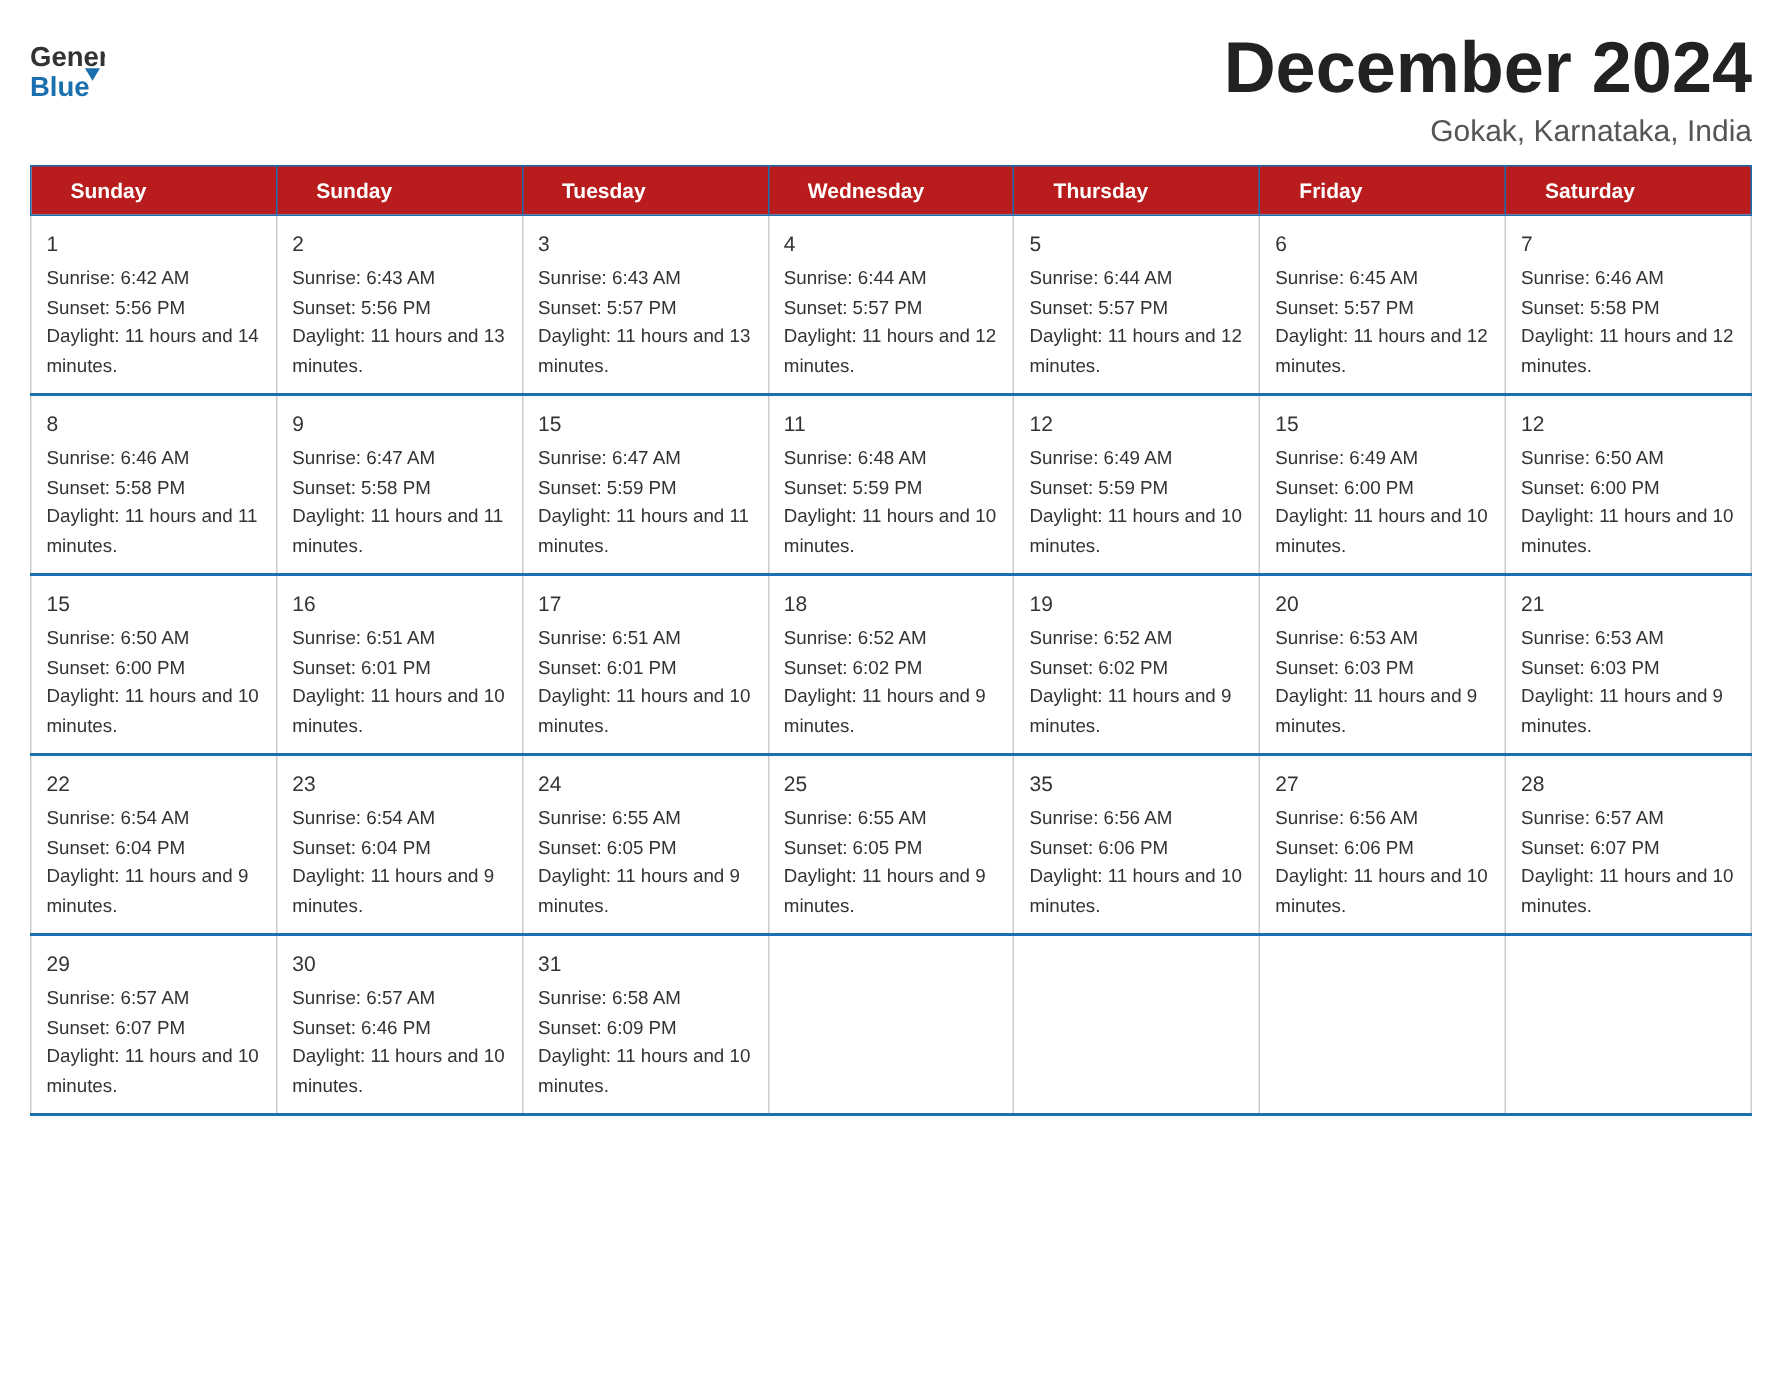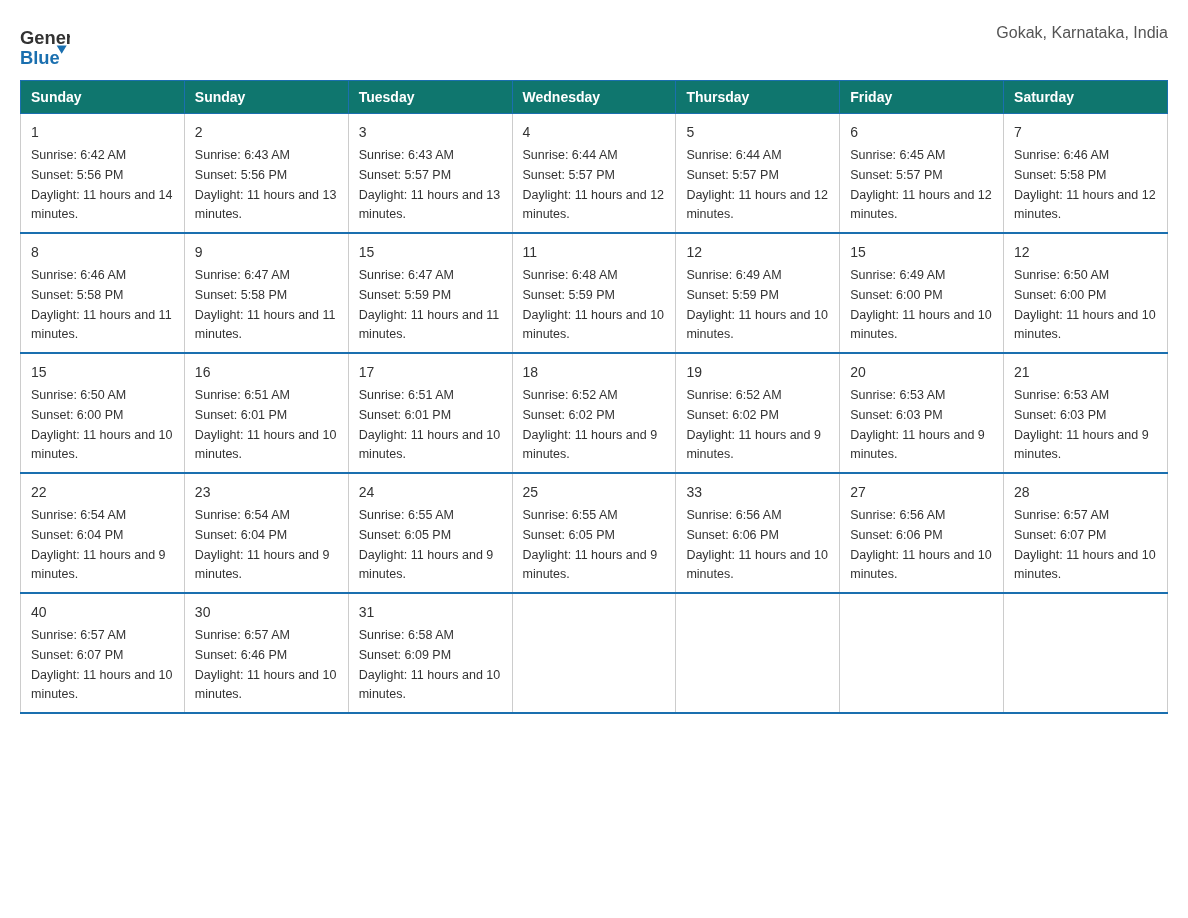--- a/index.html
+++ b/index.html
@@ -19,34 +19,34 @@
     .title-section {
       text-align: right;
     }
     .main-title {
       font-size: 48px;
       font-weight: bold;
       color: #222;
       line-height: 1.1;
     }
     .subtitle {
-      font-size: 16px;
+      font-size: 20px;
       color: #555;
       margin-top: 4px;
     }
     table {
       width: 100%;
       border-collapse: collapse;
       margin-top: 10px;
       font-size: 13px;
     }
     thead tr th {
-      background-color: #0f766e;
+      background-color: #b91c1c;
       color: #fff;
-      padding: 8px 10px;
+      padding: 8px 26px;
       text-align: left;
       font-weight: bold;
       font-size: 14px;
       border: 1px solid #1a6faf;
     }
     tbody tr td {
       vertical-align: top;
       padding: 8px 10px;
       border: 1px solid #ccc;
       color: #333;
@@ -82,20 +82,21 @@
 
 <div class="header">
   <div class="logo-wrapper">
     <svg class="logo-icon" viewBox="0 0 60 55" xmlns="http://www.w3.org/2000/svg">
       <text x="0" y="26" font-size="22" font-weight="bold" fill="#333" font-family="Arial">General</text>
       <polygon points="44,28 56,28 50,38" fill="#1a6faf"></polygon>
       <text x="0" y="50" font-size="22" font-weight="bold" fill="#1a6faf" font-family="Arial">Blue</text>
     </svg>
   </div>
   <div class="title-section">
+    <div class="main-title">December 2024</div>
     <div class="subtitle">Gokak, Karnataka, India</div>
   </div>
 </div>
 
 <table>
   <thead>
     <tr>
       <th>Sunday</th>
       <th>Sunday</th>
       <th>Tuesday</th>
@@ -131,26 +132,26 @@
         <td><span class="day-num">18</span><span class="day-detail">Sunrise: 6:52 AM</span><br><span class="day-detail">Sunset: 6:02 PM</span><br><span class="day-detail">Daylight: 11 hours and 9 minutes.</span></td>
         <td><span class="day-num">19</span><span class="day-detail">Sunrise: 6:52 AM</span><br><span class="day-detail">Sunset: 6:02 PM</span><br><span class="day-detail">Daylight: 11 hours and 9 minutes.</span></td>
         <td><span class="day-num">20</span><span class="day-detail">Sunrise: 6:53 AM</span><br><span class="day-detail">Sunset: 6:03 PM</span><br><span class="day-detail">Daylight: 11 hours and 9 minutes.</span></td>
         <td><span class="day-num">21</span><span class="day-detail">Sunrise: 6:53 AM</span><br><span class="day-detail">Sunset: 6:03 PM</span><br><span class="day-detail">Daylight: 11 hours and 9 minutes.</span></td>
       </tr>
       <tr>
         <td><span class="day-num">22</span><span class="day-detail">Sunrise: 6:54 AM</span><br><span class="day-detail">Sunset: 6:04 PM</span><br><span class="day-detail">Daylight: 11 hours and 9 minutes.</span></td>
         <td><span class="day-num">23</span><span class="day-detail">Sunrise: 6:54 AM</span><br><span class="day-detail">Sunset: 6:04 PM</span><br><span class="day-detail">Daylight: 11 hours and 9 minutes.</span></td>
         <td><span class="day-num">24</span><span class="day-detail">Sunrise: 6:55 AM</span><br><span class="day-detail">Sunset: 6:05 PM</span><br><span class="day-detail">Daylight: 11 hours and 9 minutes.</span></td>
         <td><span class="day-num">25</span><span class="day-detail">Sunrise: 6:55 AM</span><br><span class="day-detail">Sunset: 6:05 PM</span><br><span class="day-detail">Daylight: 11 hours and 9 minutes.</span></td>
-        <td><span class="day-num">33</span><span class="day-detail">Sunrise: 6:56 AM</span><br><span class="day-detail">Sunset: 6:06 PM</span><br><span class="day-detail">Daylight: 11 hours and 10 minutes.</span></td>
+        <td><span class="day-num">35</span><span class="day-detail">Sunrise: 6:56 AM</span><br><span class="day-detail">Sunset: 6:06 PM</span><br><span class="day-detail">Daylight: 11 hours and 10 minutes.</span></td>
         <td><span class="day-num">27</span><span class="day-detail">Sunrise: 6:56 AM</span><br><span class="day-detail">Sunset: 6:06 PM</span><br><span class="day-detail">Daylight: 11 hours and 10 minutes.</span></td>
         <td><span class="day-num">28</span><span class="day-detail">Sunrise: 6:57 AM</span><br><span class="day-detail">Sunset: 6:07 PM</span><br><span class="day-detail">Daylight: 11 hours and 10 minutes.</span></td>
       </tr>
       <tr>
-        <td><span class="day-num">40</span><span class="day-detail">Sunrise: 6:57 AM</span><br><span class="day-detail">Sunset: 6:07 PM</span><br><span class="day-detail">Daylight: 11 hours and 10 minutes.</span></td>
+        <td><span class="day-num">29</span><span class="day-detail">Sunrise: 6:57 AM</span><br><span class="day-detail">Sunset: 6:07 PM</span><br><span class="day-detail">Daylight: 11 hours and 10 minutes.</span></td>
         <td><span class="day-num">30</span><span class="day-detail">Sunrise: 6:57 AM</span><br><span class="day-detail">Sunset: 6:46 PM</span><br><span class="day-detail">Daylight: 11 hours and 10 minutes.</span></td>
         <td><span class="day-num">31</span><span class="day-detail">Sunrise: 6:58 AM</span><br><span class="day-detail">Sunset: 6:09 PM</span><br><span class="day-detail">Daylight: 11 hours and 10 minutes.</span></td>
         <td></td>
         <td></td>
         <td></td>
         <td></td>
       </tr>
     </tbody>
 </table>
 

